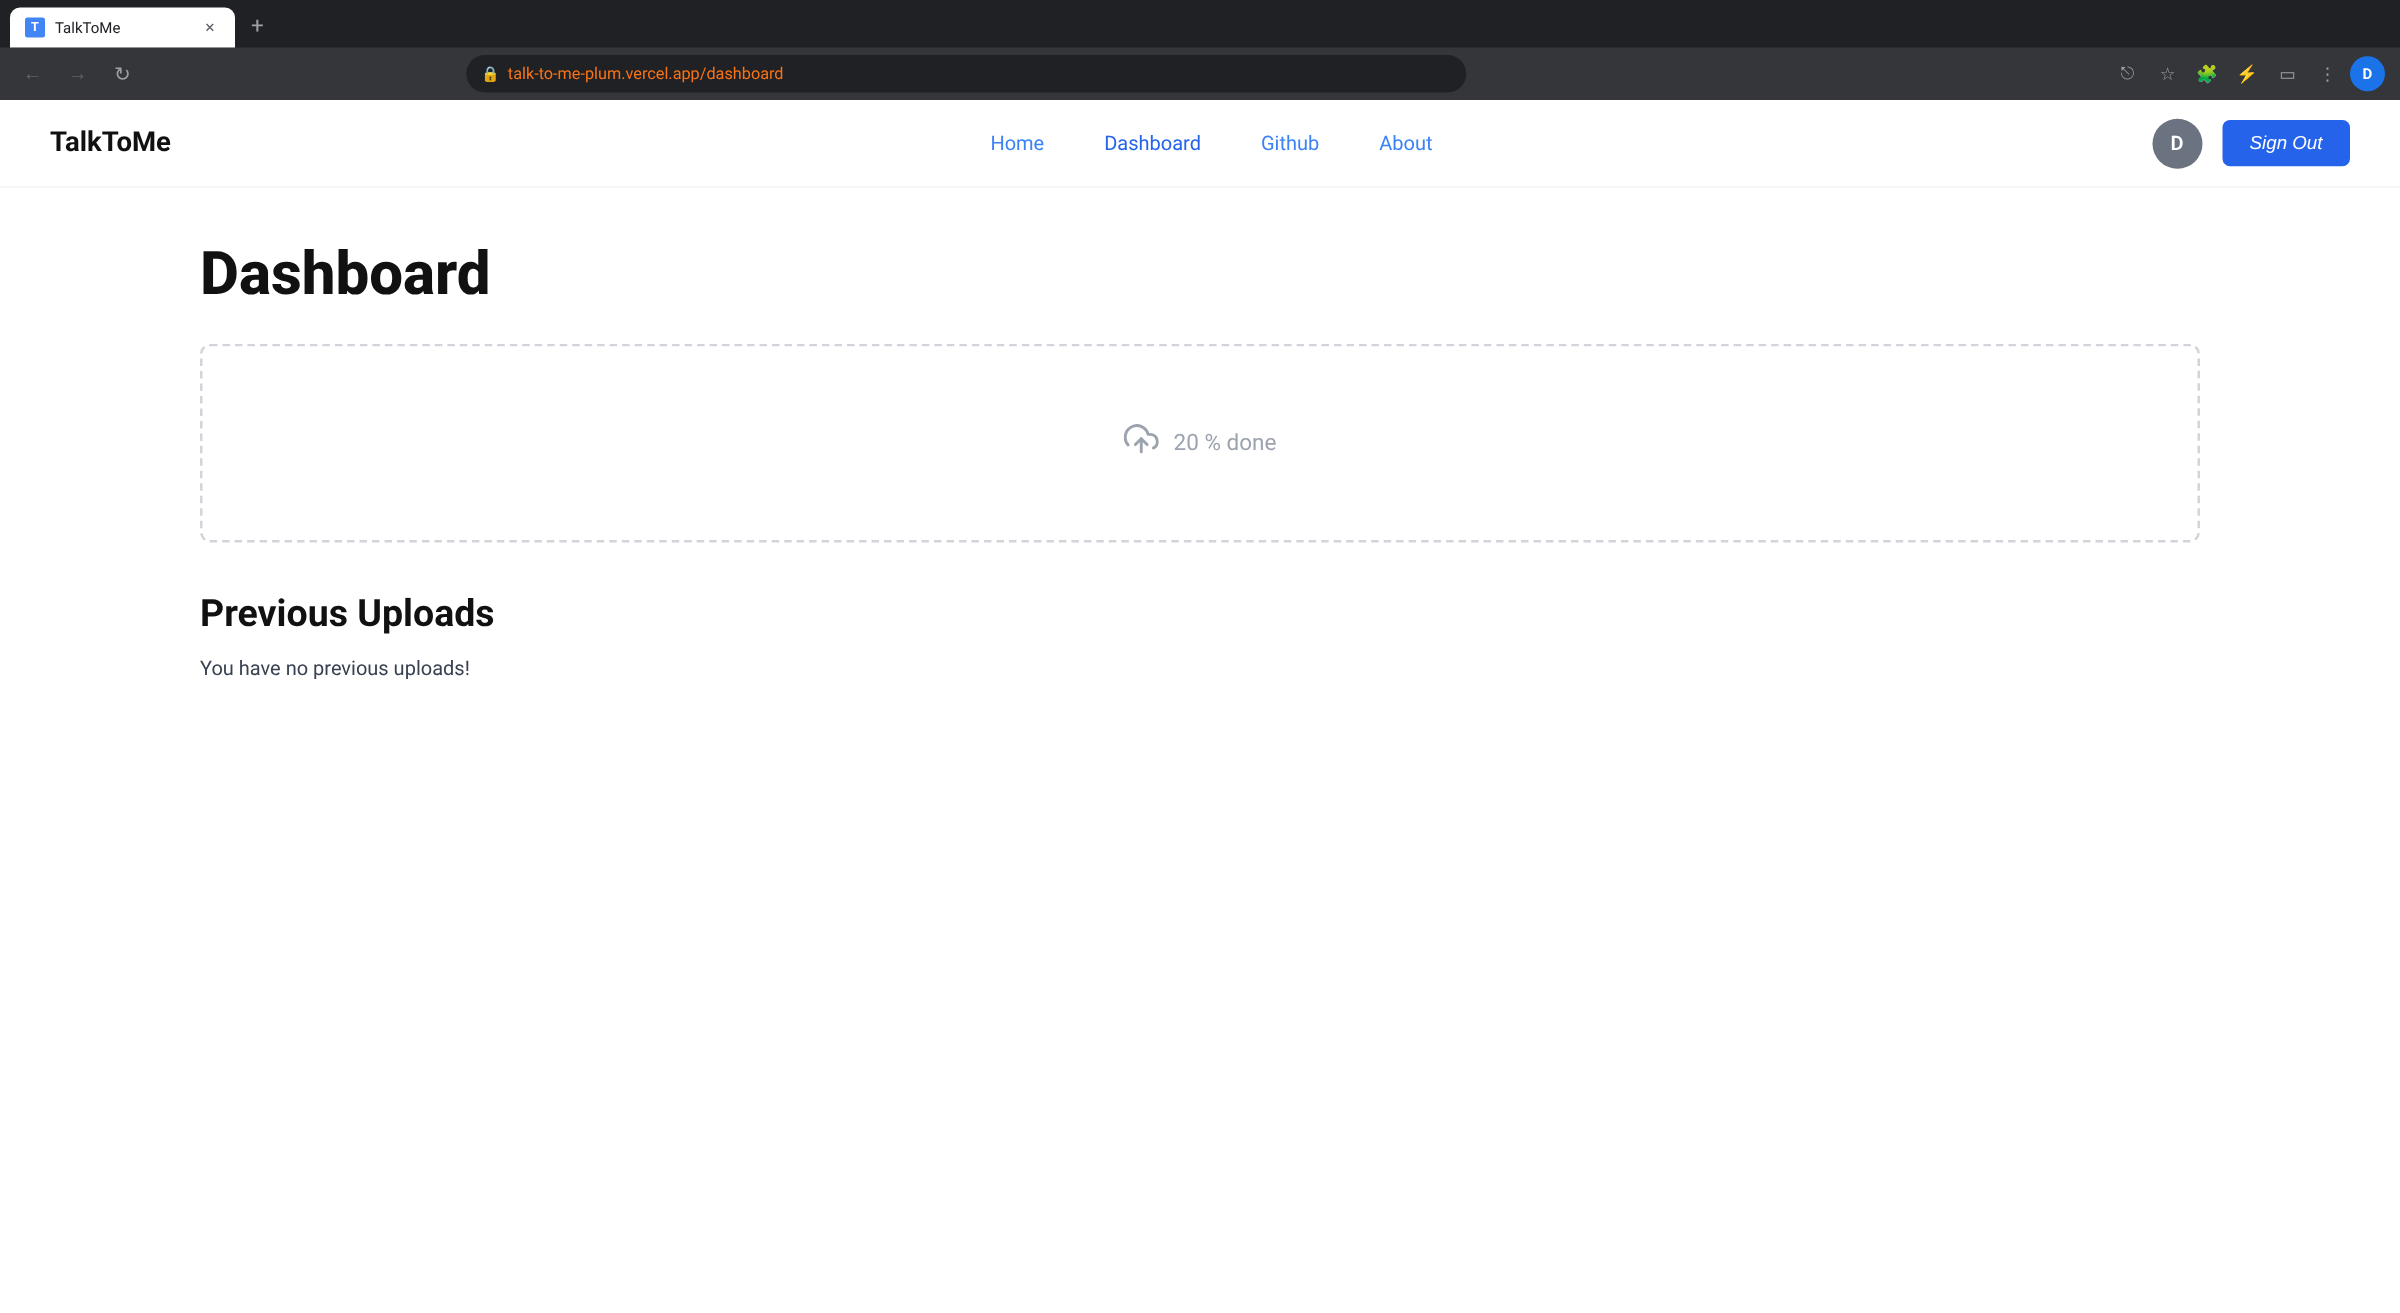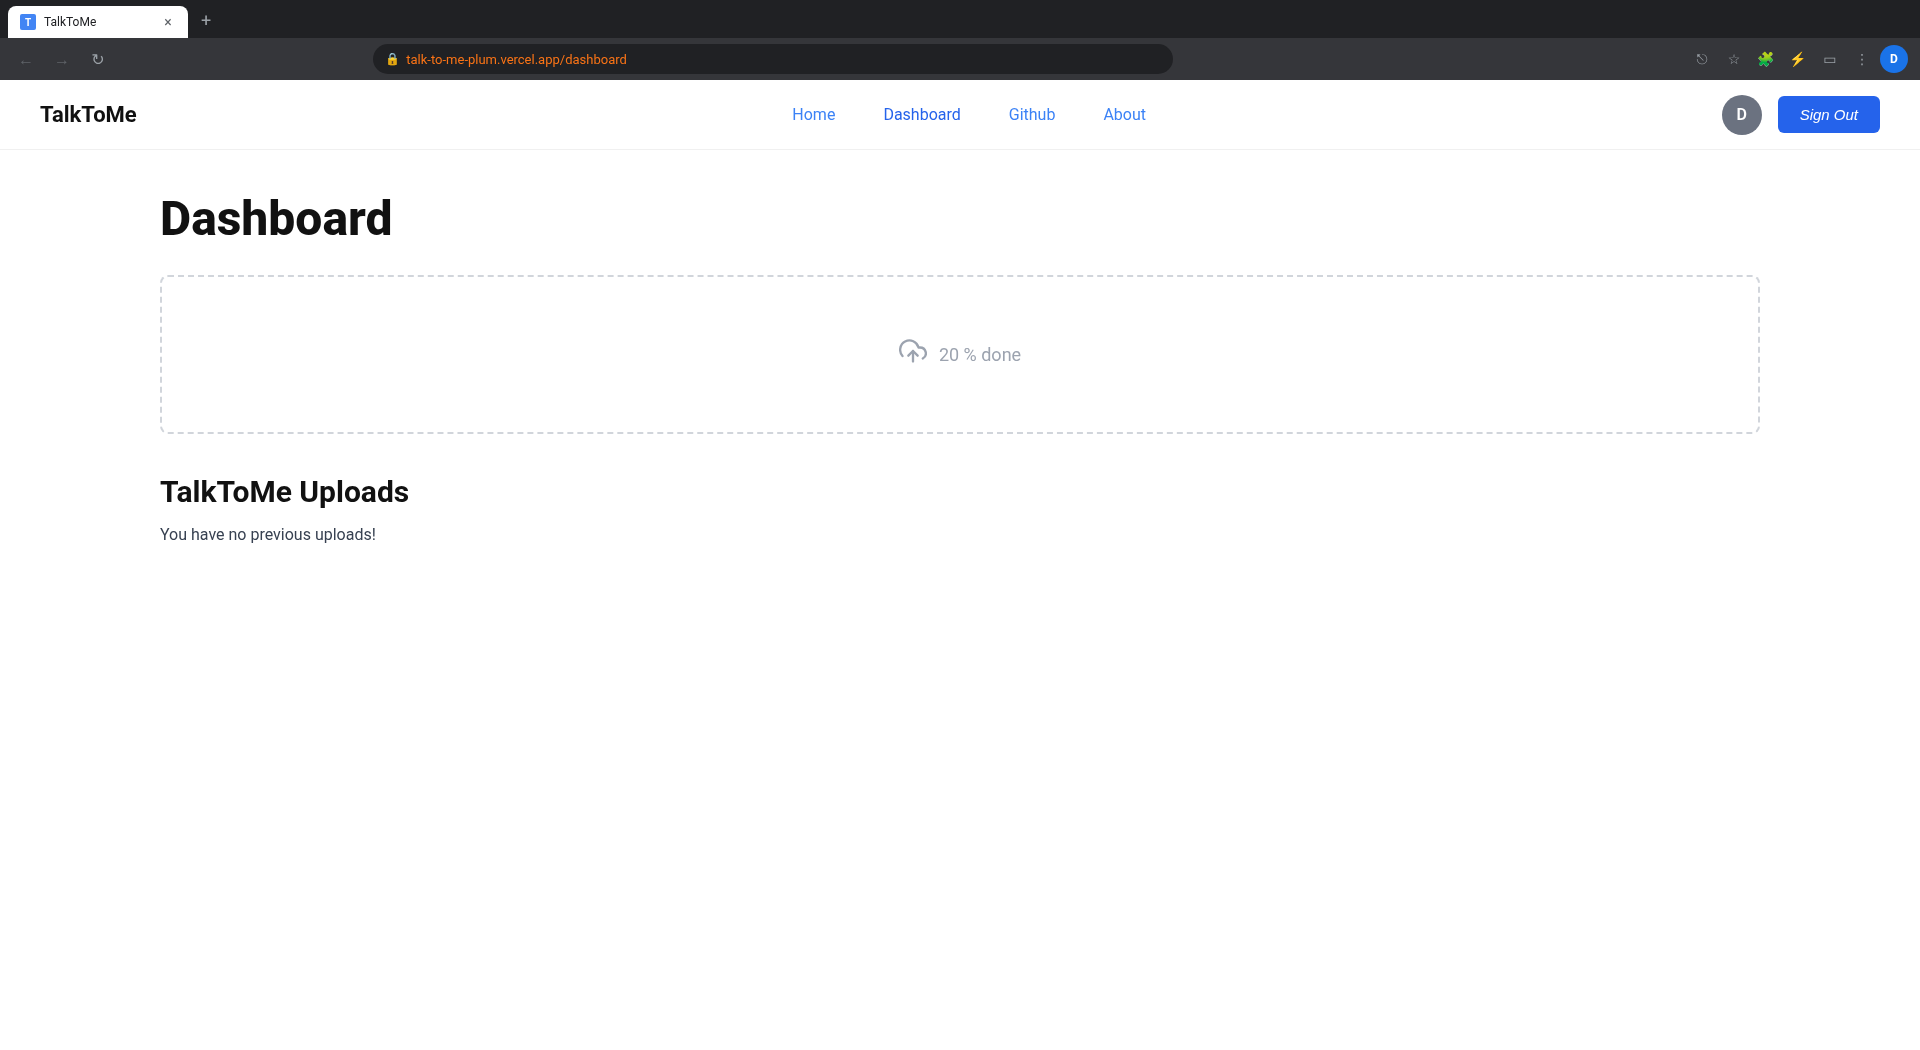--- a/index.html
+++ b/index.html
@@ -376,18 +376,18 @@
             <polyline points="16 16 12 12 8 16"></polyline>
             <line x1="12" y1="12" x2="12" y2="21"></line>
             <path d="M20.39 18.39A5 5 0 0 0 18 9h-1.26A8 8 0 1 0 3 16.3"></path>
           </svg>
         </span>
         <span class="upload-text">20 % done</span>
       </div>
     </div>
 
     <section>
-      <h2 class="section-title">TalkToMe Uploads</h2>
+      <h2 class="section-title">Previous Uploads</h2>
       <p class="no-uploads-text">You have no previous uploads!</p>
     </section>
 
   </main>
 </div>
 
 </body></html>

